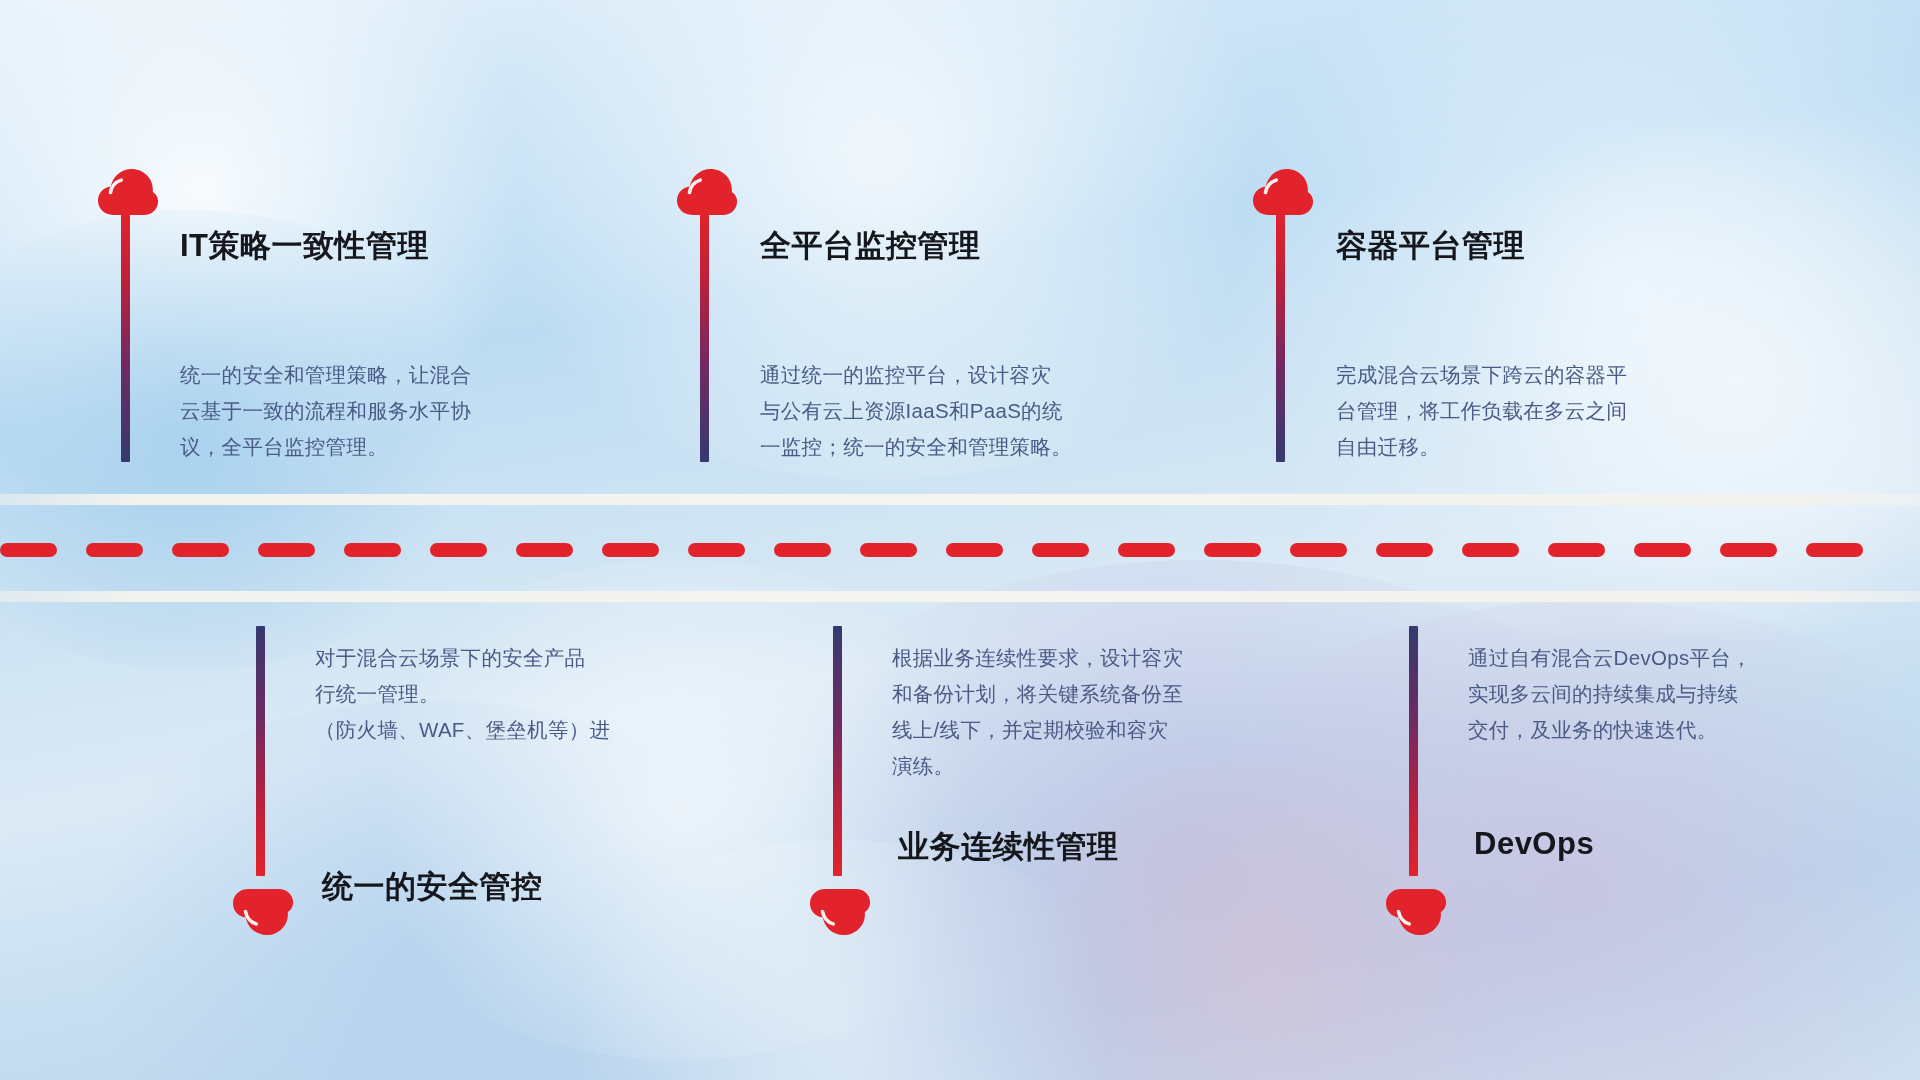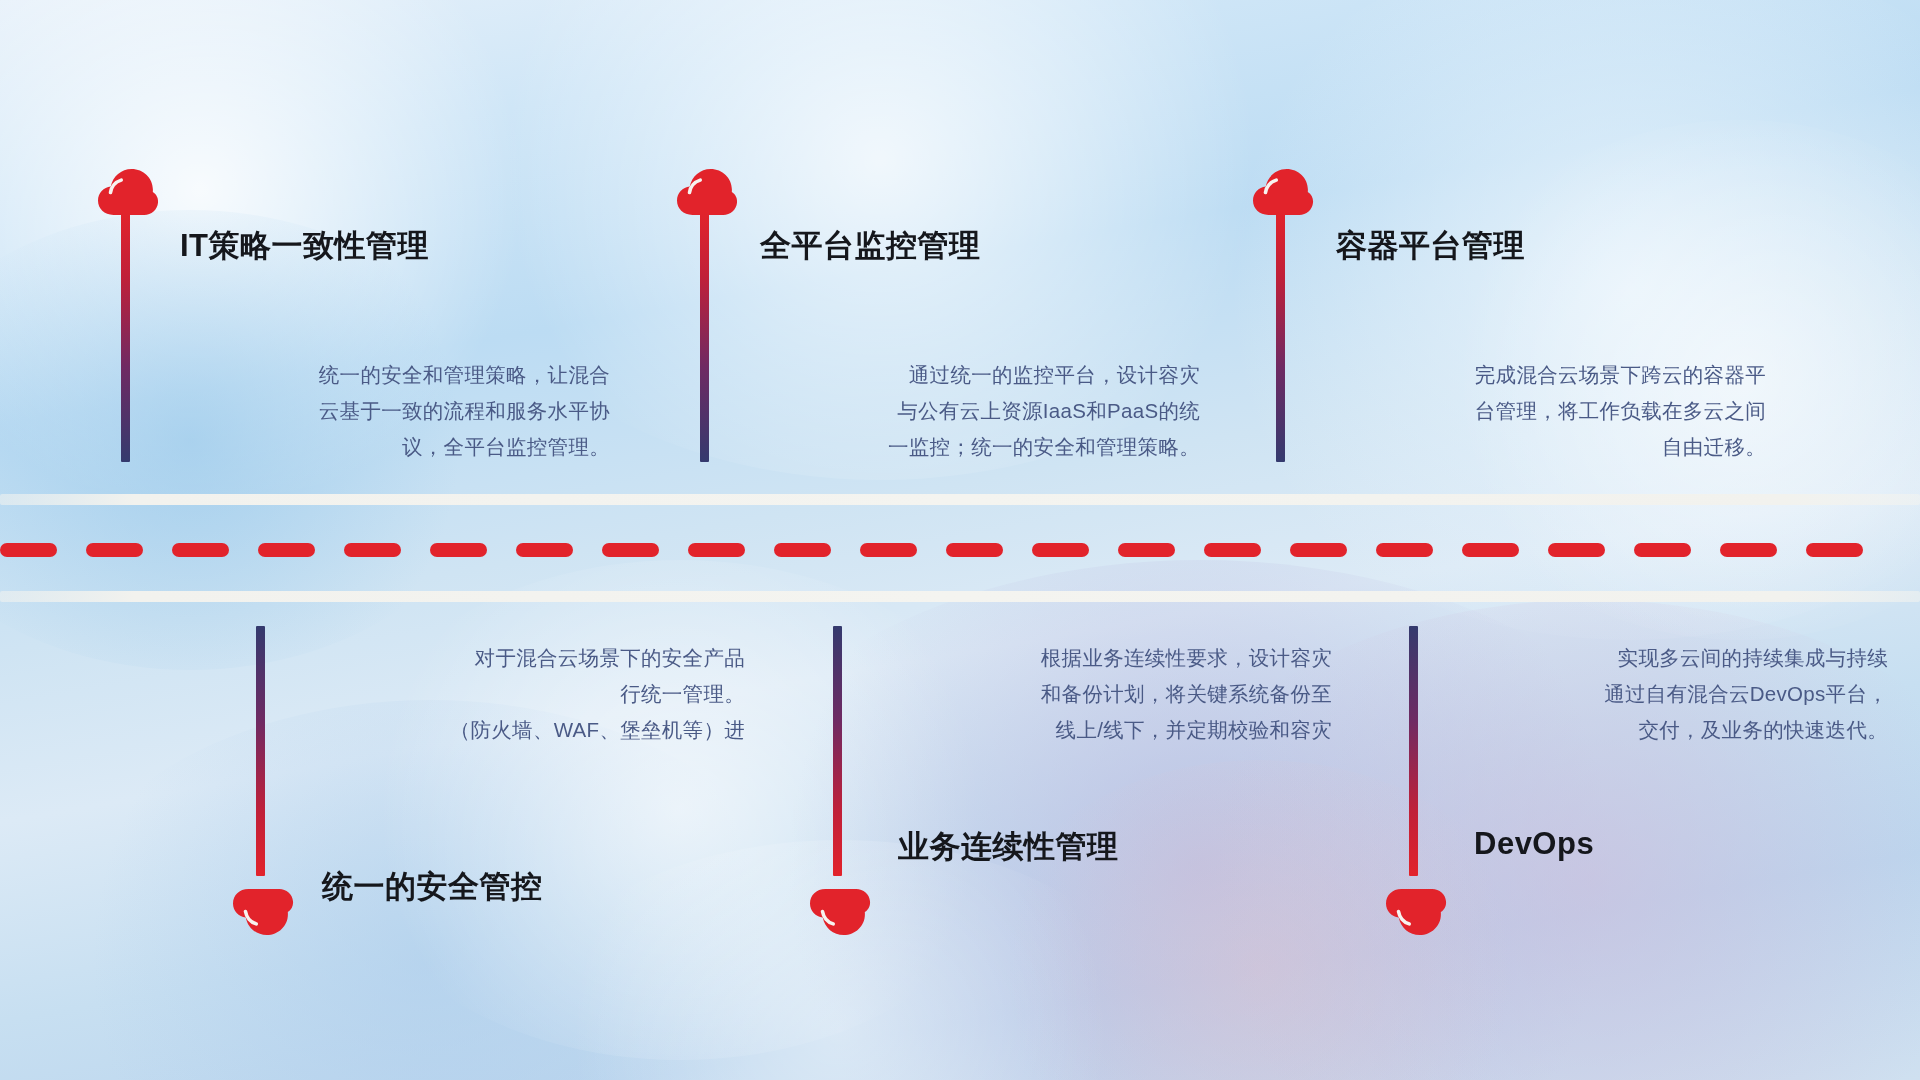--- a/index.html
+++ b/index.html
@@ -15,21 +15,20 @@
     font-family: "Liberation Sans", "DejaVu Sans", sans-serif;
     background: linear-gradient(170deg,
         #e7f1fa 0%,
         #cfe6f7 14%,
         #bcdcf3 30%,
         #cfe4f3 46%,
         #dceaf6 58%,
         #c7dff1 72%,
         #bcd6ee 84%,
         #cfe0f0 100%);
-    text-align: right;
   }
 
   
   .bloom { position: absolute; border-radius: 50%; pointer-events: none; }
   .b1 { left: -180px; top: -120px; width: 760px; height: 620px;
         background: radial-gradient(circle at 50% 50%, rgba(255,255,255,.85), rgba(255,255,255,0) 66%); }
   .b2 { left: 430px; top: -160px; width: 900px; height: 640px;
         background: radial-gradient(circle at 50% 50%, rgba(255,255,255,.75), rgba(255,255,255,0) 68%); }
   .b3 { left: 1180px; top: -60px; width: 900px; height: 700px;
         background: radial-gradient(circle at 50% 50%, rgba(233,244,252,.9), rgba(233,244,252,0) 70%); }
@@ -206,35 +205,36 @@
       </svg>
     </div>
   </div>
 
   <div class="col">
     <div class="pin-line up" style="left:833px;top:626px;height:250px;"></div>
     <div class="col-body" style="left:892px;top:640px;width:440px;">
       <span class="ln">根据业务连续性要求，设计容灾</span>
       <span class="ln">和备份计划，将关键系统备份至</span>
       <span class="ln">线上/线下，并定期校验和容灾</span>
+      <span class="ln">演练。</span>
     </div>
     <div class="col-title" style="left:898px;top:826px;">业务连续性管理</div>
     <div style="position:absolute;left:809px;top:888px;">
       <svg class="cloud-icon flip" viewBox="0 0 62 48">
         <path d="M16.5 47 C7.2 47 1 40.6 1 32.6 C1 25.2 6.6 19.3 13.8 18.6 C15.6 8.4 24.3 1 34.7 1 C46.4 1 55.9 10.2 55.9 21.6 C55.9 22.4 55.9 23.2 55.8 23.9 C59.6 26.2 61.5 30.4 61 34.8 C60.4 41.8 54.4 47 47.2 47 Z" fill="#e2232b"></path>
         <path d="M13.5 24.5 C14.4 18.7 18.6 13.8 24.2 12.1" fill="none" stroke="#f7f3f0" stroke-width="3.6" stroke-linecap="round"></path>
       </svg>
     </div>
   </div>
 
   <div class="col">
     <div class="pin-line up" style="left:1409px;top:626px;height:250px;"></div>
     <div class="col-body" style="left:1468px;top:640px;width:420px;">
+      <span class="ln">通过自有混合云DevOps平台，</span>
       <span class="ln">实现多云间的持续集成与持续</span>
-      <span class="ln">通过自有混合云DevOps平台，</span>
       <span class="ln">交付，及业务的快速迭代。</span>
     </div>
     <div class="col-title" style="left:1474px;top:826px;">DevOps</div>
     <div style="position:absolute;left:1385px;top:888px;">
       <svg class="cloud-icon flip" viewBox="0 0 62 48">
         <path d="M16.5 47 C7.2 47 1 40.6 1 32.6 C1 25.2 6.6 19.3 13.8 18.6 C15.6 8.4 24.3 1 34.7 1 C46.4 1 55.9 10.2 55.9 21.6 C55.9 22.4 55.9 23.2 55.8 23.9 C59.6 26.2 61.5 30.4 61 34.8 C60.4 41.8 54.4 47 47.2 47 Z" fill="#e2232b"></path>
         <path d="M13.5 24.5 C14.4 18.7 18.6 13.8 24.2 12.1" fill="none" stroke="#f7f3f0" stroke-width="3.6" stroke-linecap="round"></path>
       </svg>
     </div>
   </div>

